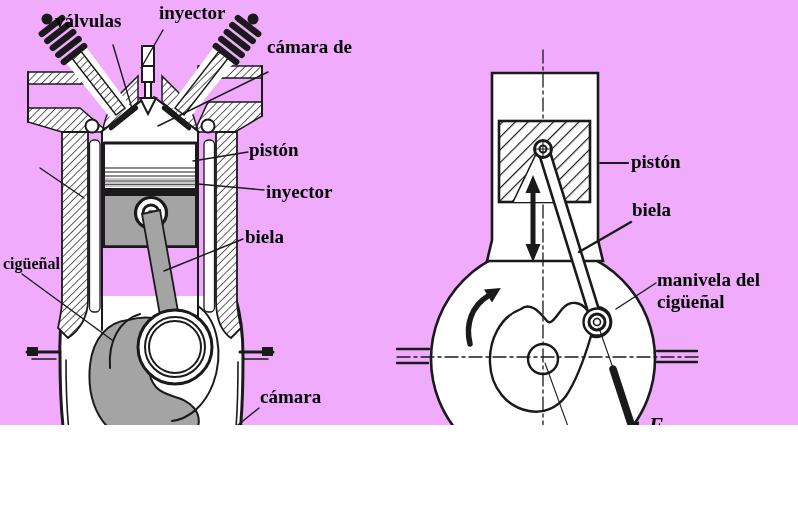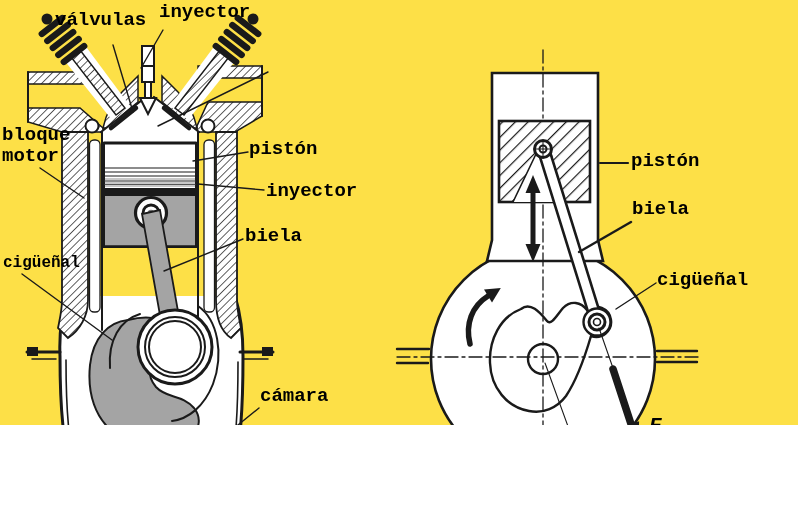--- a/index.html
+++ b/index.html
@@ -1,17 +1,17 @@
 <!DOCTYPE html>
 <html><head>
 <meta charset="utf-8">
 <style>
   html,body{margin:0;padding:0;background:#fff;}
-  .stage{position:relative;width:798px;height:425px;background:#fde047;overflow:hidden;
-         font-family:Liberation Mono, monospace;}
+  .stage{position:relative;width:798px;height:425px;background:#f0abfc;overflow:hidden;
+         font-family:Liberation Serif, serif;}
   .stage svg{position:absolute;left:0;top:0;}
   .lbl{position:absolute;font-weight:bold;font-size:19px;line-height:21px;color:#000;white-space:nowrap;}
   .lbl .ln{display:block;}
   .lbl-sm{font-size:16px;}
   .lbl-it{font-style:italic;font-size:21px;}
 </style>
 </head>
 <body>
 
 <div class="stage">
@@ -213,32 +213,30 @@
       <line x1="600" y1="163" x2="628" y2="163" stroke-width="2.2"></line>
       <line x1="631" y1="222" x2="579" y2="252" stroke-width="2.4"></line>
       <line x1="656" y1="283" x2="616" y2="309" stroke-width="1.4"></line>
     </g>
   </g>
 </svg>
 
 <div class="lbl" style="left:55px;top:10px">válvulas</div>
 <div class="lbl" style="left:159px;top:2px">inyector</div>
 <div class="lbl" style="left:267px;top:36px">
-</div>
-<div class="lbl" style="left:2px;top:125px">
-  <span class="ln">bloque</span>
-  <span class="ln">motor</span>
+  <span class="ln">cámara de</span>
 </div>
 <div class="lbl" style="left:249px;top:139px">pistón</div>
 <div class="lbl" style="left:266px;top:181px">inyector</div>
 <div class="lbl" style="left:245px;top:226px">biela</div>
 <div class="lbl lbl-sm" style="left:3px;top:253px">cigüeñal</div>
 <div class="lbl" style="left:260px;top:386px">cámara</div>
 
 <div class="lbl" style="left:631px;top:151px">pistón</div>
 <div class="lbl" style="left:632px;top:199px">biela</div>
 <div class="lbl" style="left:657px;top:269px;line-height:22px">
+  <span class="ln">manivela del</span>
   <span class="ln">cigüeñal</span>
 </div>
 <div class="lbl lbl-it" style="left:649px;top:415px">F</div>
 <div class="lbl lbl-it" style="left:616px;top:467px">d</div>
 
 </div>
 
 </body></html>

